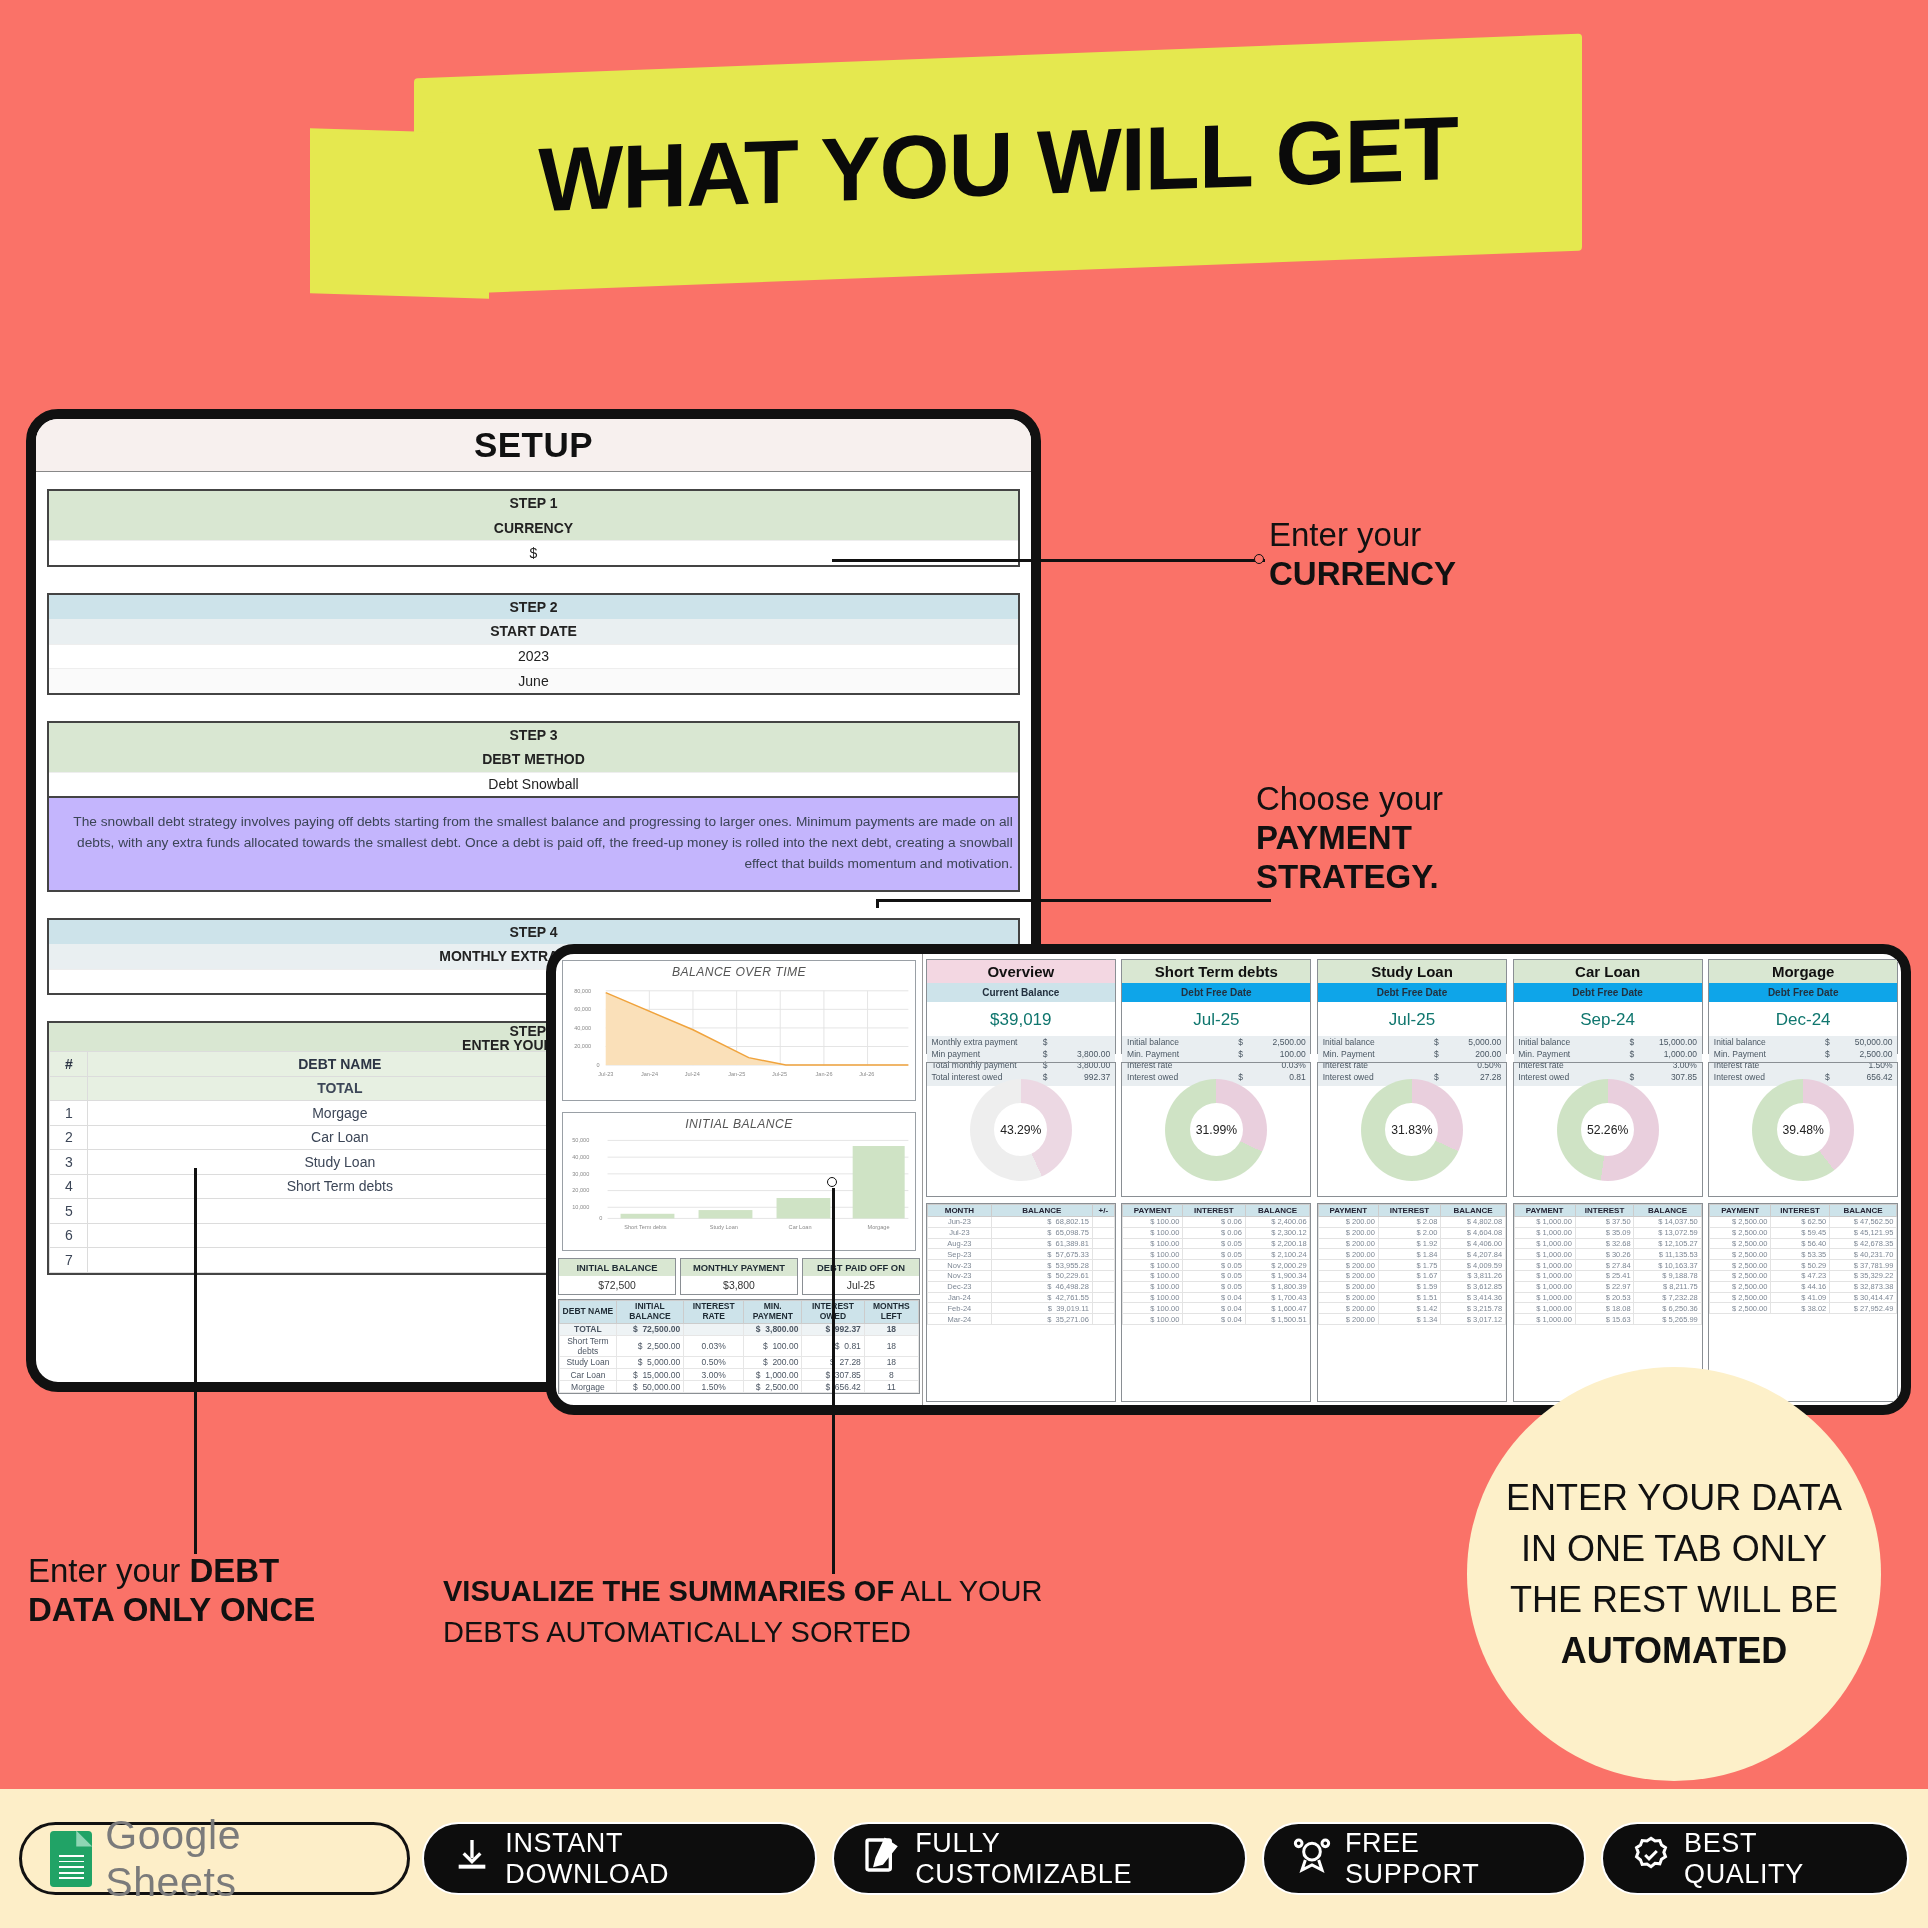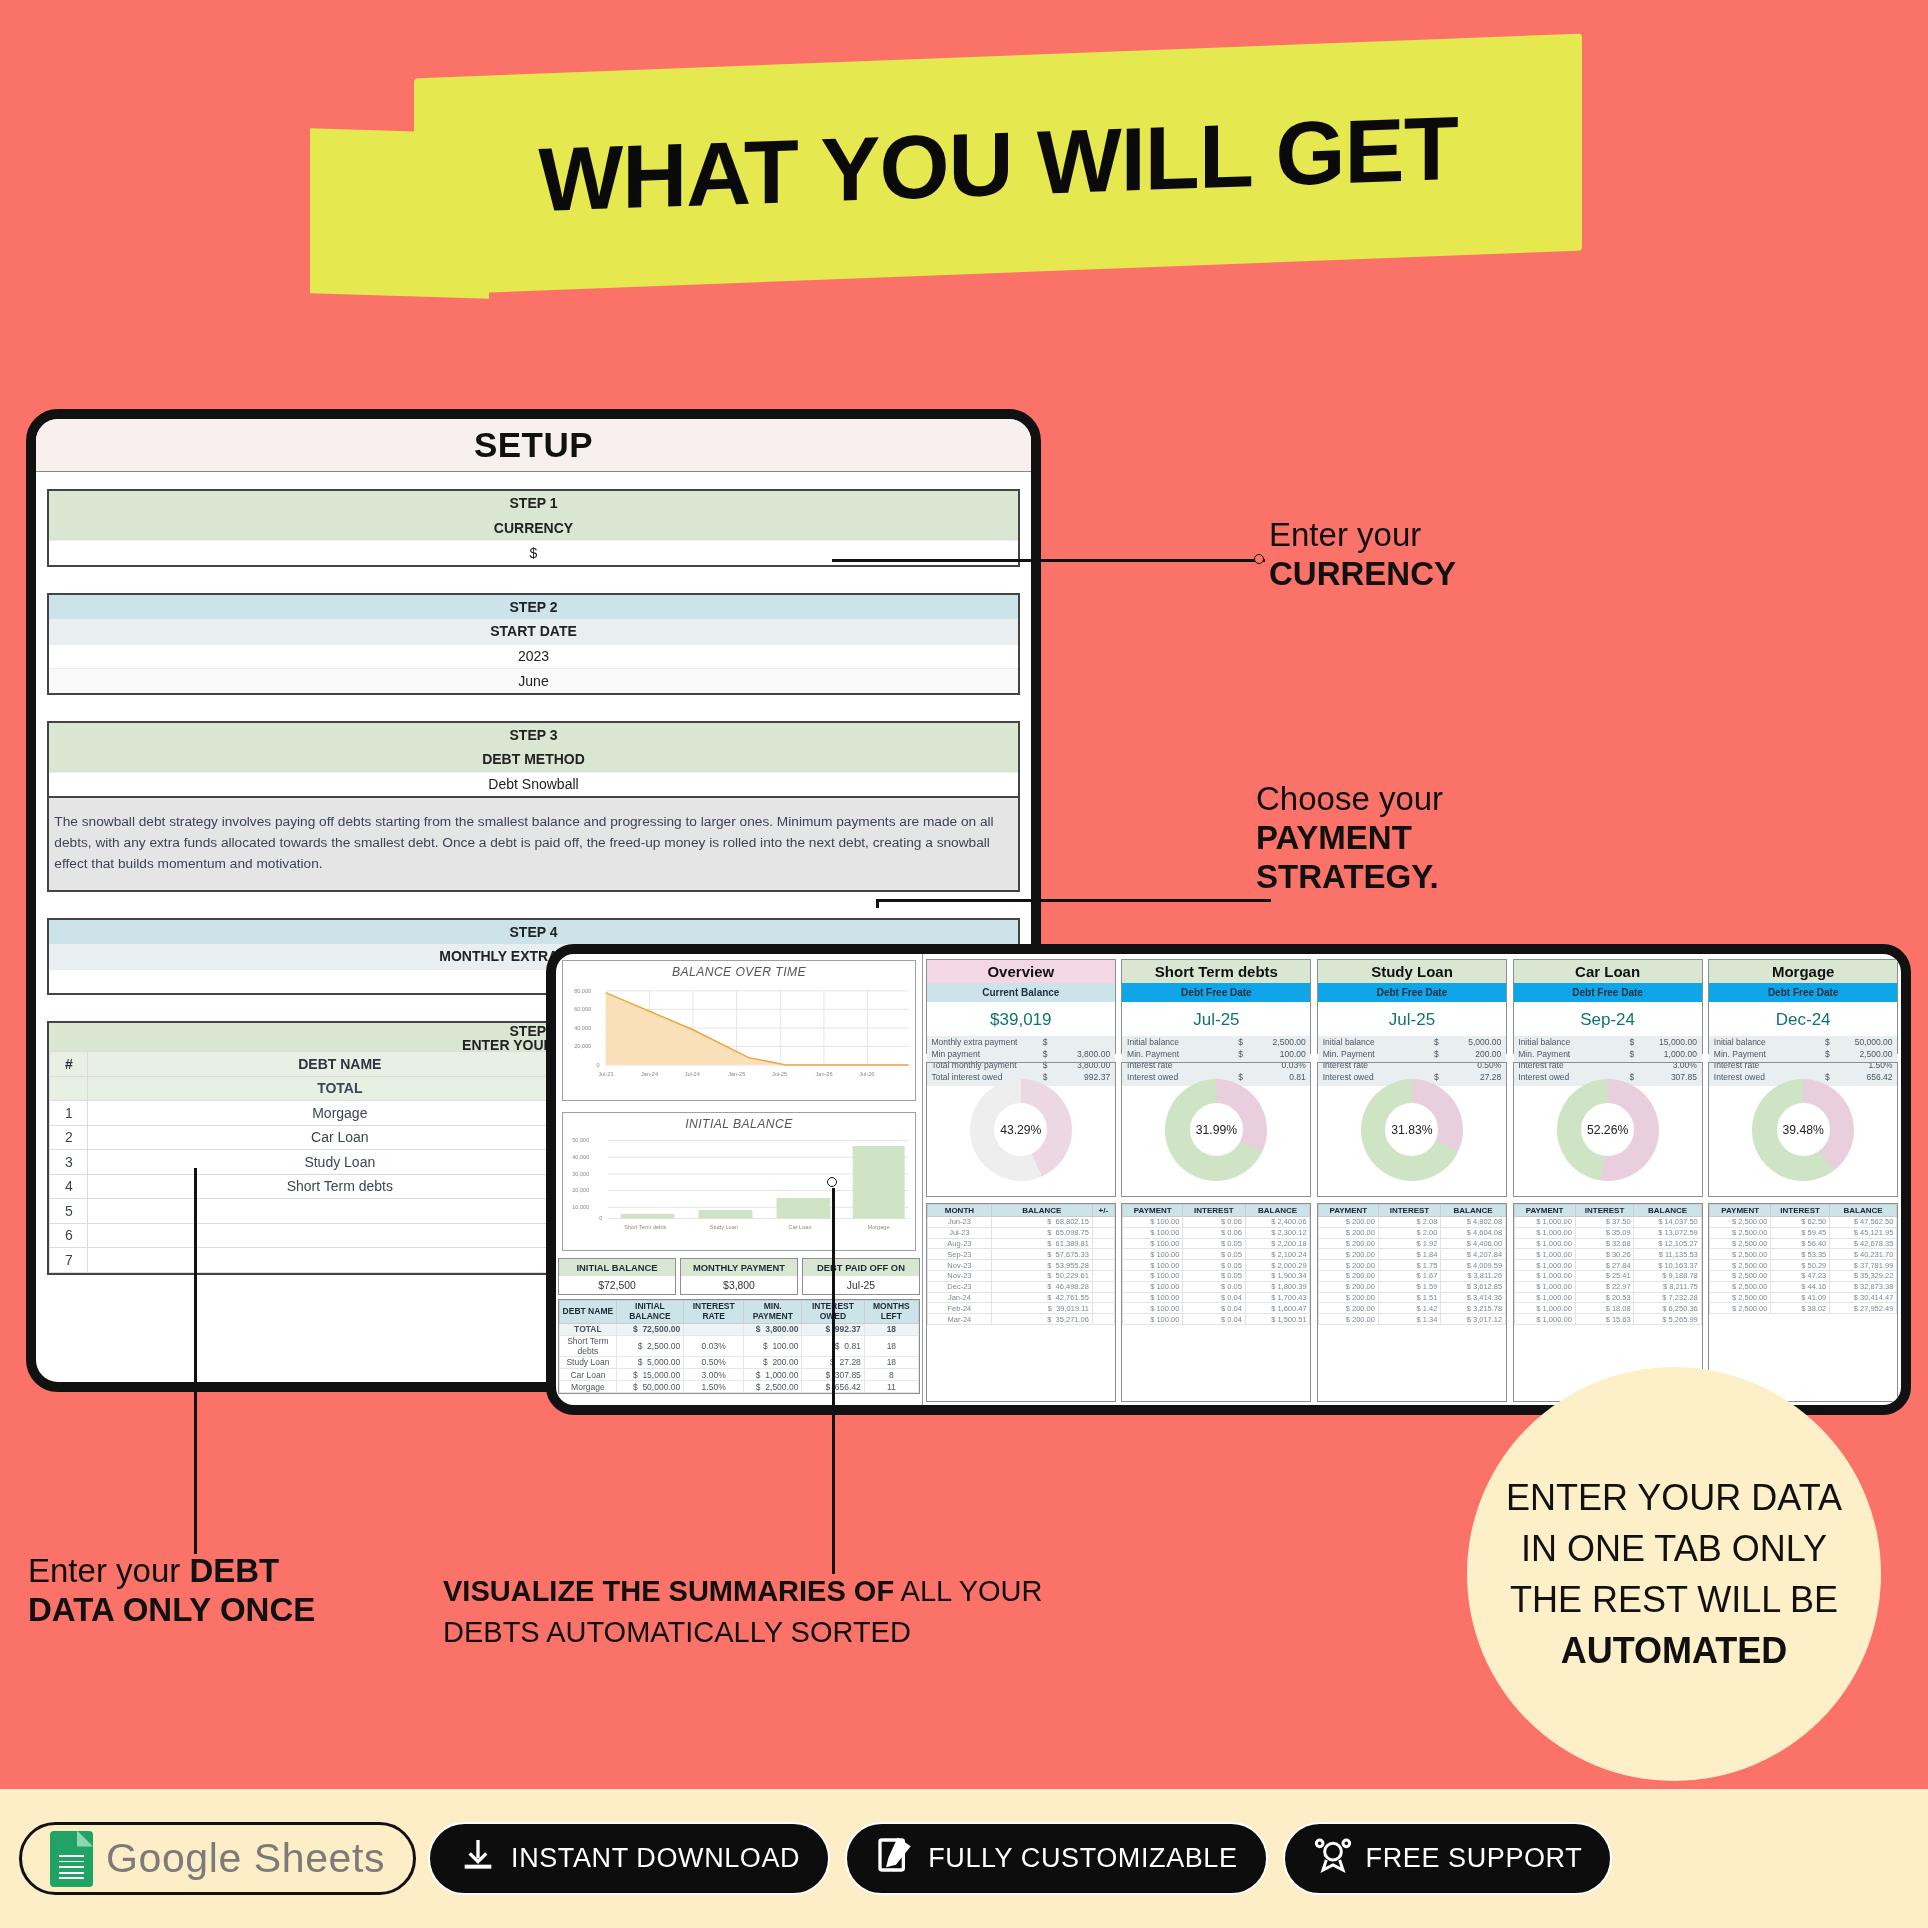--- a/index.html
+++ b/index.html
@@ -78,23 +78,23 @@
   .row.headb  { background: #cde3ea; font-weight: 700; height: 24.5px; }
   .row.subb   { background: #e9eff1; font-weight: 700; height: 24.5px; }
   .row.val    { background: #fff; height: 24.5px; border-top: 0.9px solid #eee; }
   .row.val2   { background: #fafafa; height: 24.5px; border-top: 0.9px solid #eee; }
   #snowball-desc {
     border: 2.8px solid #444; border-top: none;
     margin: 0 11.3px;
     padding: 13px 5px 15px;
     font-size: 13.7px;
     line-height: 1.55;
-    text-align: left;
+    text-align: right;
     color: #3b4456;
-    background: #e5e5e5;
+    background: #c4b5fd;
   }
   .spacer-18 { height: 17px; background:#fff; }
   .spacer-28 { height: 26px; background:#fff; }
 
   
   #debt-table { margin: 0 11.3px; border: 2.8px solid #444; background: #fff; }
   #debt-table .band { background:#d9e7d2; height: 28px; }
   #debt-table table { width: 100%; border-collapse: collapse; font-size: 14px; }
   #debt-table th, #debt-table td {
     border: 0.9px solid #dcdcdc; height: 24.5px; text-align: center;
@@ -1023,15 +1023,22 @@
       </div>
       <div class="pill dark">
         <span><svg class="ic" viewBox="0 0 24 24" fill="none" stroke="#fff" stroke-width="1.8">
             <circle cx="12" cy="10" r="5"></circle>
             <path d="M8 15l-2 6 6-3 6 3-2-6"></path>
             <circle cx="4" cy="5" r="2"></circle>
             <circle cx="20" cy="5" r="2"></circle>
           </svg></span>
         <span>FREE SUPPORT</span>
       </div>
+      <div class="pill dark">
+        <span><svg class="ic" viewBox="0 0 24 24" fill="none" stroke="#fff" stroke-width="1.8">
+            <path d="M12 2l2.4 1.6 2.9-.3 1 2.7 2.4 1.6-1 2.7 1 2.7-2.4 1.6-1 2.7-2.9-.3L12 19l-2.4-1.6-2.9.3-1-2.7L3.3 13l1-2.7-1-2.7 2.4-1.6 1-2.7 2.9.3z"></path>
+            <path d="M8.5 12l2.3 2.3 4.7-4.7"></path>
+          </svg></span>
+        <span>BEST QUALITY</span>
+      </div>
     </div>
 </div>
 
 
 </body></html>

